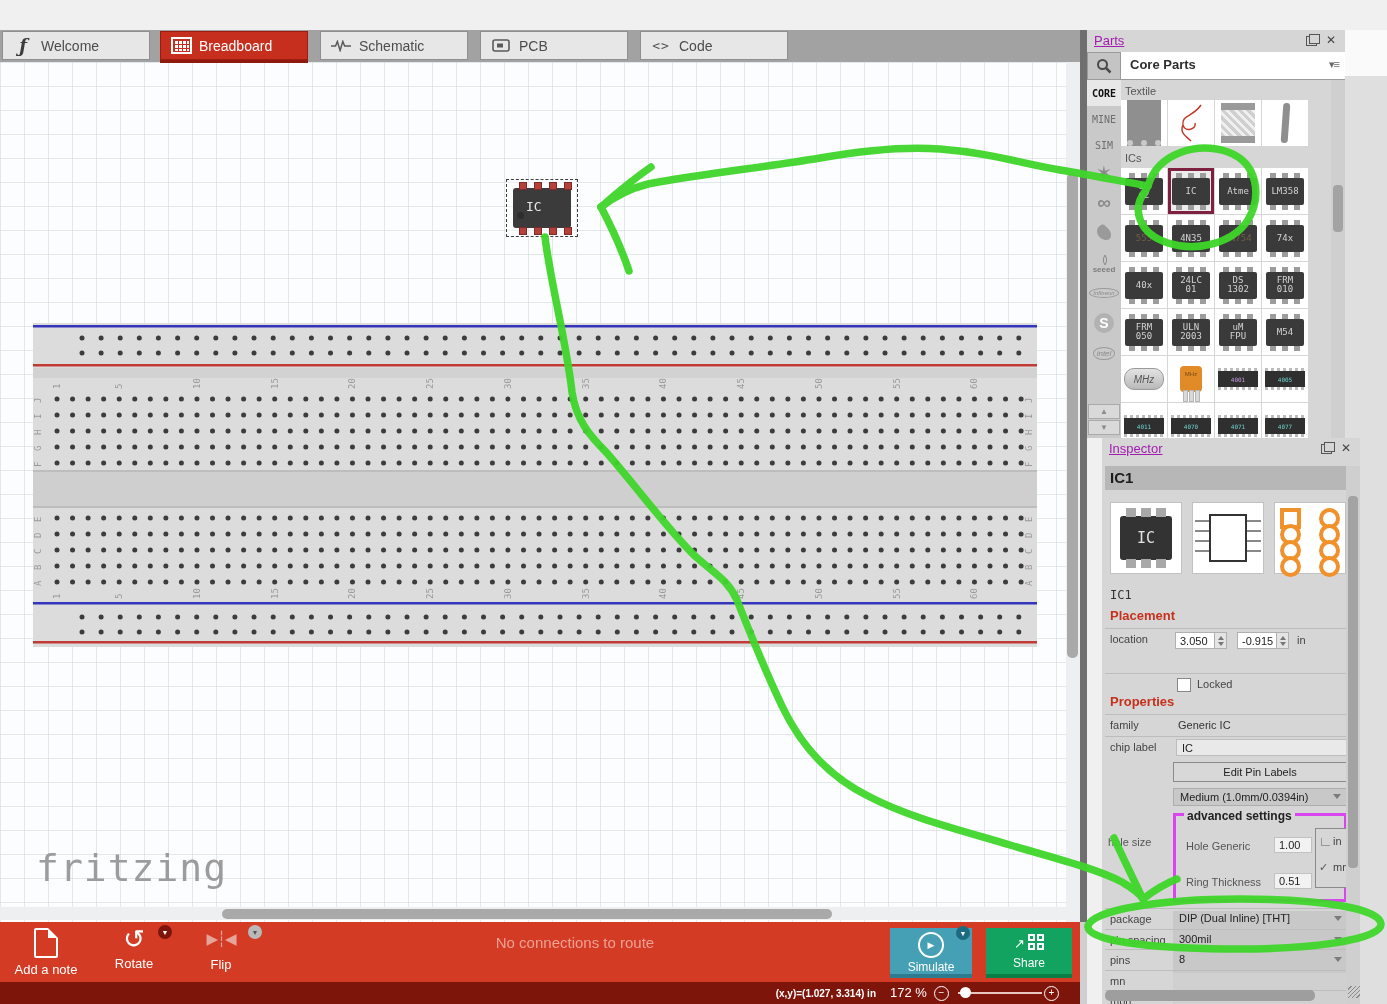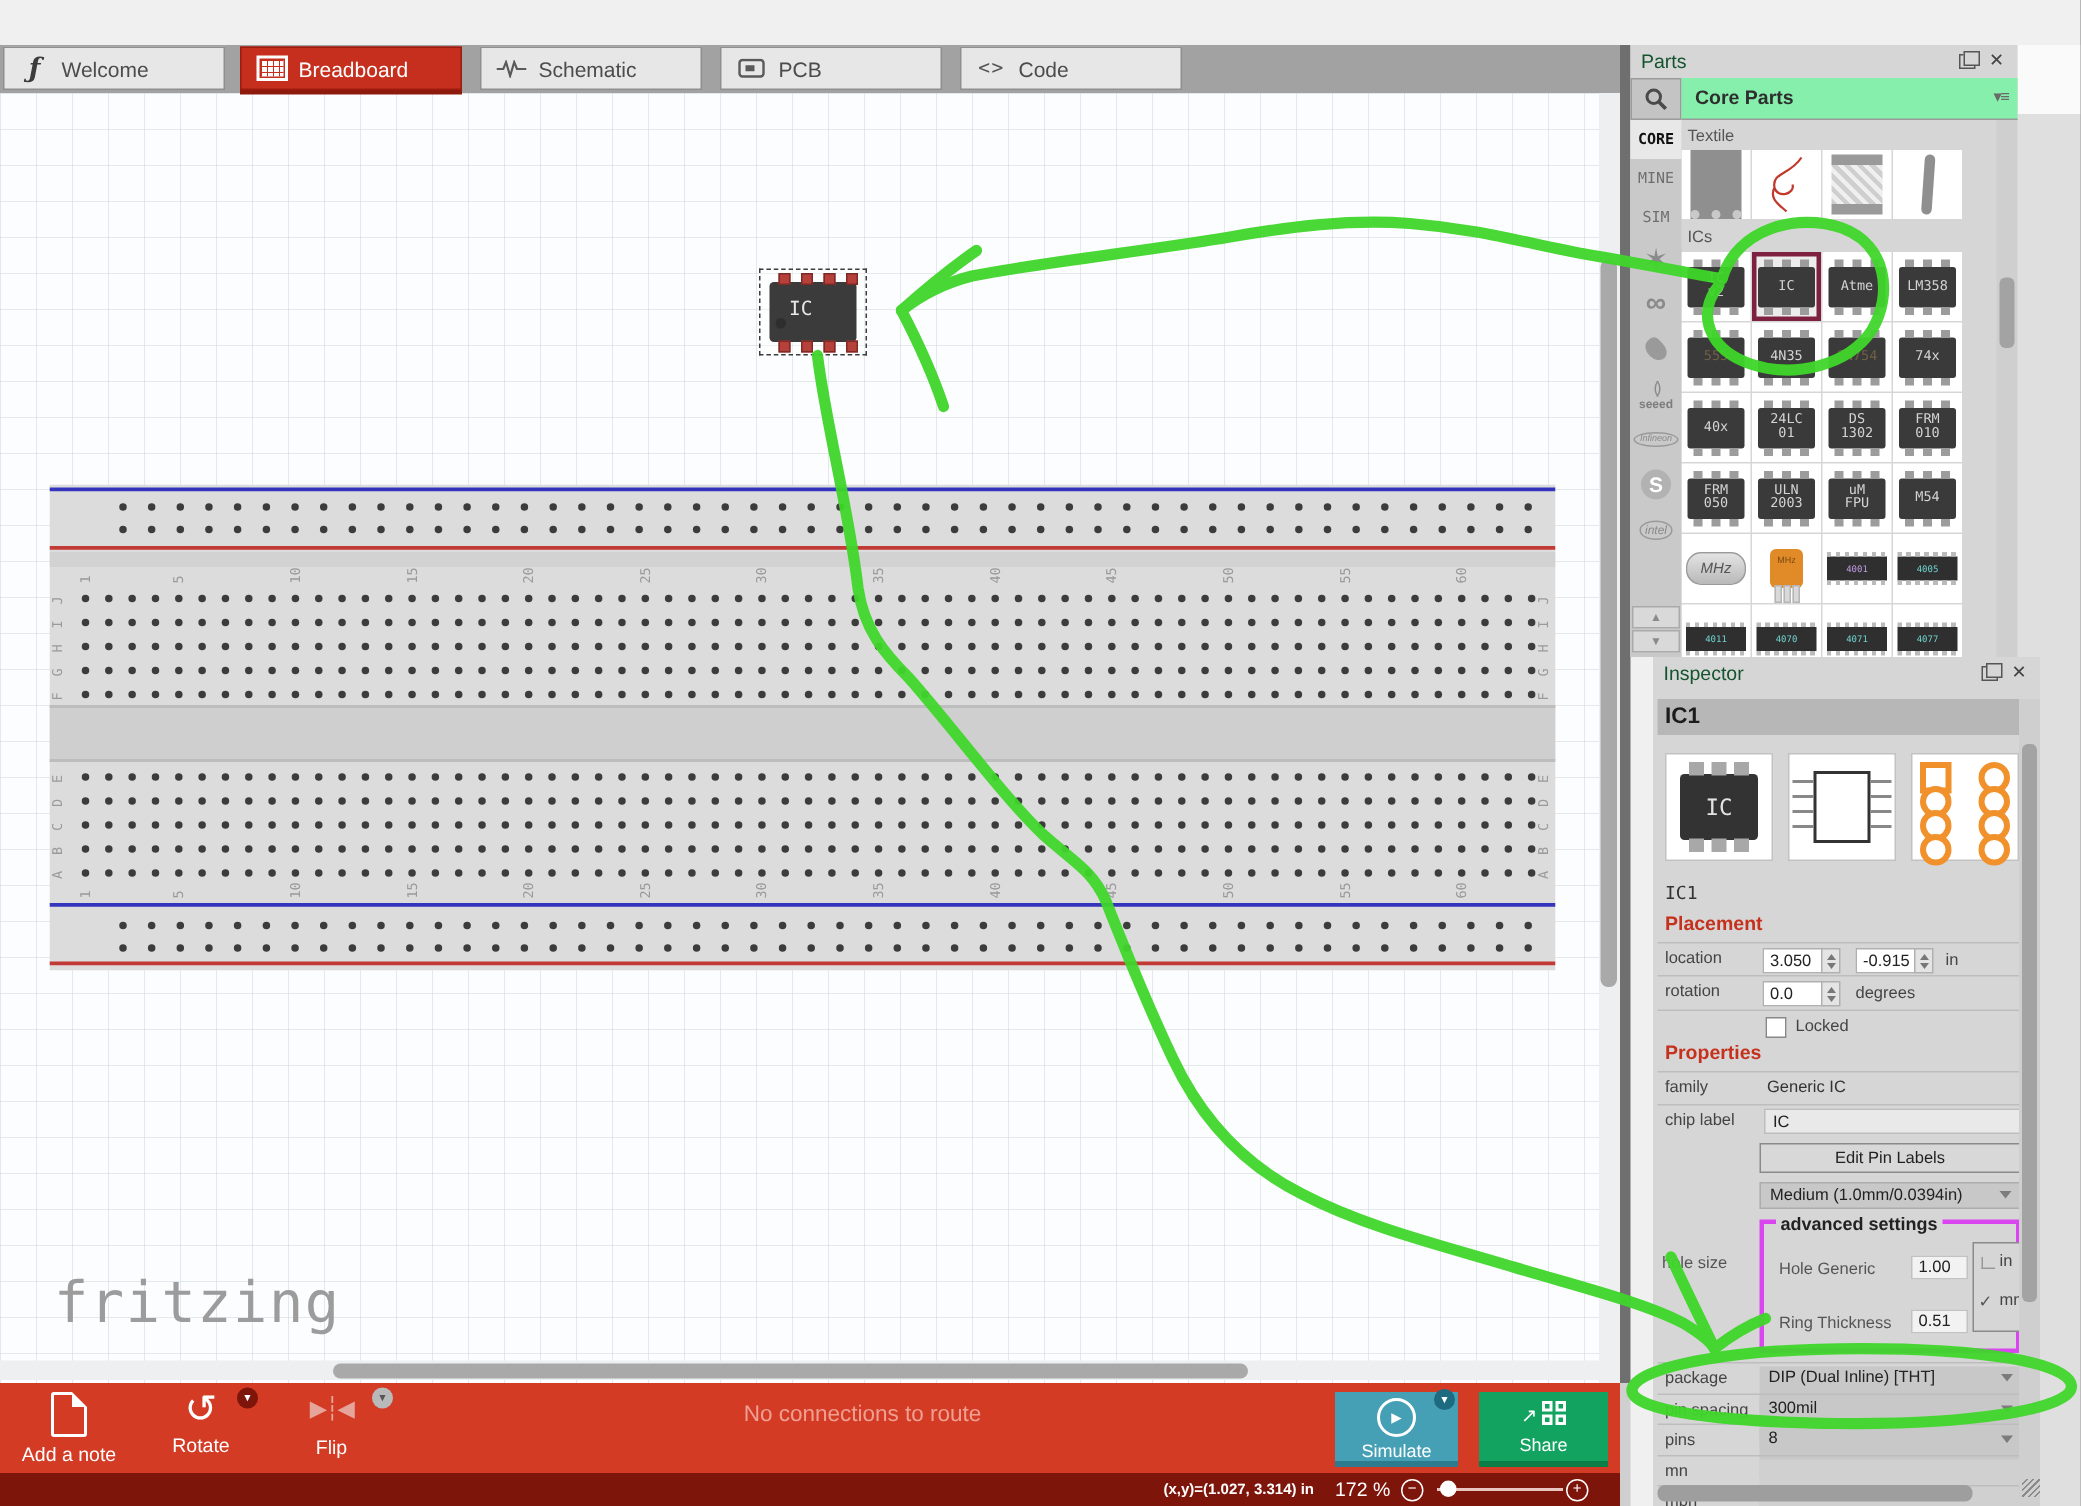--- a/index.html
+++ b/index.html
@@ -47,28 +47,28 @@
   .sep{left:1080px;top:30px;width:7px;height:892px;background:#6f6f6f;z-index:5;}
   .sep2{left:1080px;top:922px;width:7px;height:82px;background:#cfcfcf;z-index:5;}
   .right-strip{left:1345px;top:30px;width:42px;height:974px;background:#dfdfdf;z-index:3;}
   .right-strip-top{left:1345px;top:30px;width:42px;height:46px;background:#fafafa;z-index:3;}
 
   
   .panel{background:#d6d6d6;z-index:6;}
   .parts-panel{left:1087px;top:30px;width:258px;height:408px;}
   .inspector{left:1102px;top:438px;width:258px;height:566px;}
   .panel-header{position:absolute;left:0;top:0;width:100%;height:22px;}
-  .panel-title{position:absolute;left:7px;top:3px;font-size:13px;color:#14532d;}
+  .panel-title{position:absolute;left:7px;top:3px;font-size:13px;color:#a21caf;text-decoration:underline;}
   .undock-icon{position:absolute;top:6px;width:9px;height:8px;border:1px solid #555;}
   .undock-icon:after{content:"";position:absolute;left:2px;top:-3px;width:9px;height:8px;border:1px solid #555;background:#d6d6d6;}
   .close-icon{position:absolute;top:3px;font-size:12px;color:#444;}
 
   
   .search-btn{position:absolute;left:0;top:22px;width:34px;height:28px;background:#c4c4c4;border:1px solid #9b9b9b;box-sizing:border-box;display:flex;align-items:center;justify-content:center;}
-  .bin-header{position:absolute;left:34px;top:22px;width:224px;height:28px;background:#86efac;border-bottom:1px solid #9a9a9a;box-sizing:border-box;}
+  .bin-header{position:absolute;left:34px;top:22px;width:224px;height:28px;background:#ffffff;border-bottom:1px solid #9a9a9a;box-sizing:border-box;}
   .bin-title{position:absolute;left:9px;top:5px;font-size:13px;font-weight:bold;color:#2e2e2e;}
   .bin-menu{position:absolute;right:6px;top:6px;color:#6a6a6a;font-size:11px;letter-spacing:-1px;}
   .left-rail{position:absolute;left:0;top:50px;width:34px;height:358px;background:#c9c9c9;}
   .rail-tab{width:34px;height:26px;display:flex;align-items:center;justify-content:center;font-family:"DejaVu Sans Mono",monospace;font-size:10px;color:#6f6f6f;}
   .rail-tab.active{background:#e8e8e8;color:#111;font-weight:bold;}
   .brand{width:34px;height:30px;display:flex;align-items:center;justify-content:center;color:#8a8a8a;flex-direction:column;}
   .brand.adafruit-icon{font-size:20px;}
   .brand.arduino-icon{font-size:19px;font-weight:bold;}
   .flame{width:12px;height:16px;background:#9a9a9a;border-radius:50% 4px 50% 50%;transform:rotate(-45deg);}
   .seeed-t{font-size:8px;font-weight:bold;color:#7d7d7d;}
@@ -1479,29 +1479,20 @@
           <i class="up"></i>
           <i class="dn"></i>
         </span>
       <span class="spinbox" style="left:132px;">-0.915</span>
       <span class="spin-arrows" style="left:171px;">
           <i class="up"></i>
           <i class="dn"></i>
         </span>
       <span class="unit-txt" style="left:192px;">in</span>
     </div>
-    <div class="irow" style="top:212px;height:22px;">
-      <span class="ilabel">rotation</span>
-      <span class="spinbox" style="left:70px;">0.0</span>
-      <span class="spin-arrows" style="left:109px;">
-          <i class="up"></i>
-          <i class="dn"></i>
-        </span>
-      <span class="unit-txt" style="left:132px;">degrees</span>
-    </div>
     <div class="irow" style="top:235px;height:22px;">
       <span class="cb" style="left:72px;top:4px;"></span>
       <span class="unit-txt" style="left:92px;top:4px;">Locked</span>
     </div>
 
     <div class="heading-red" style="top:256px;">Properties</div>
 
     <div class="irow" style="top:276px;height:22px;">
       <span class="ilabel">family</span>
       <span class="value-txt">Generic IC</span>

